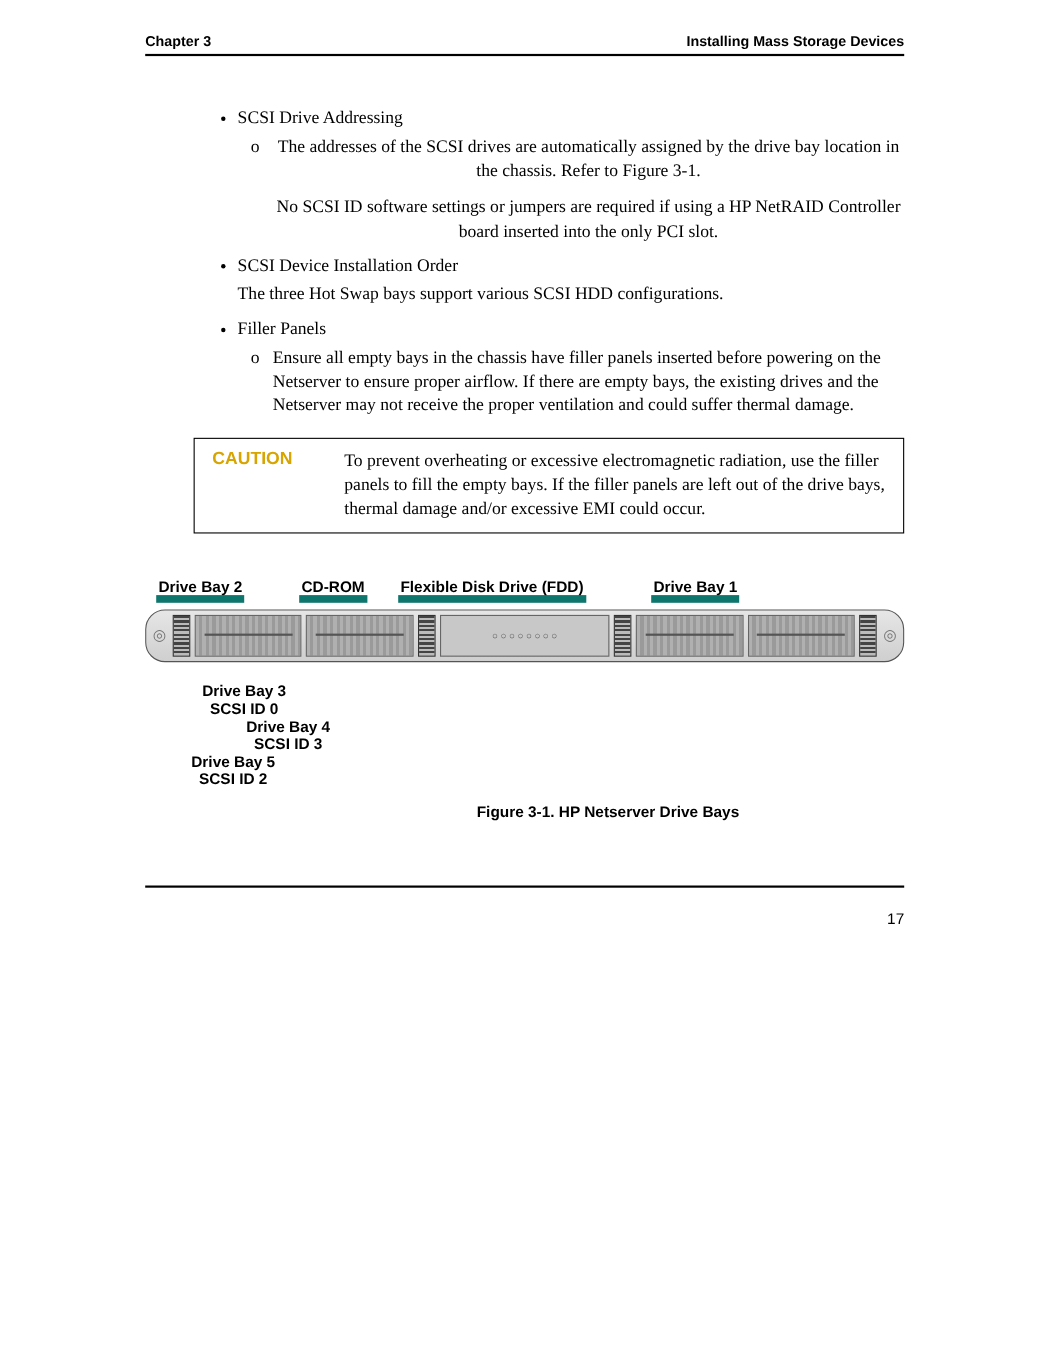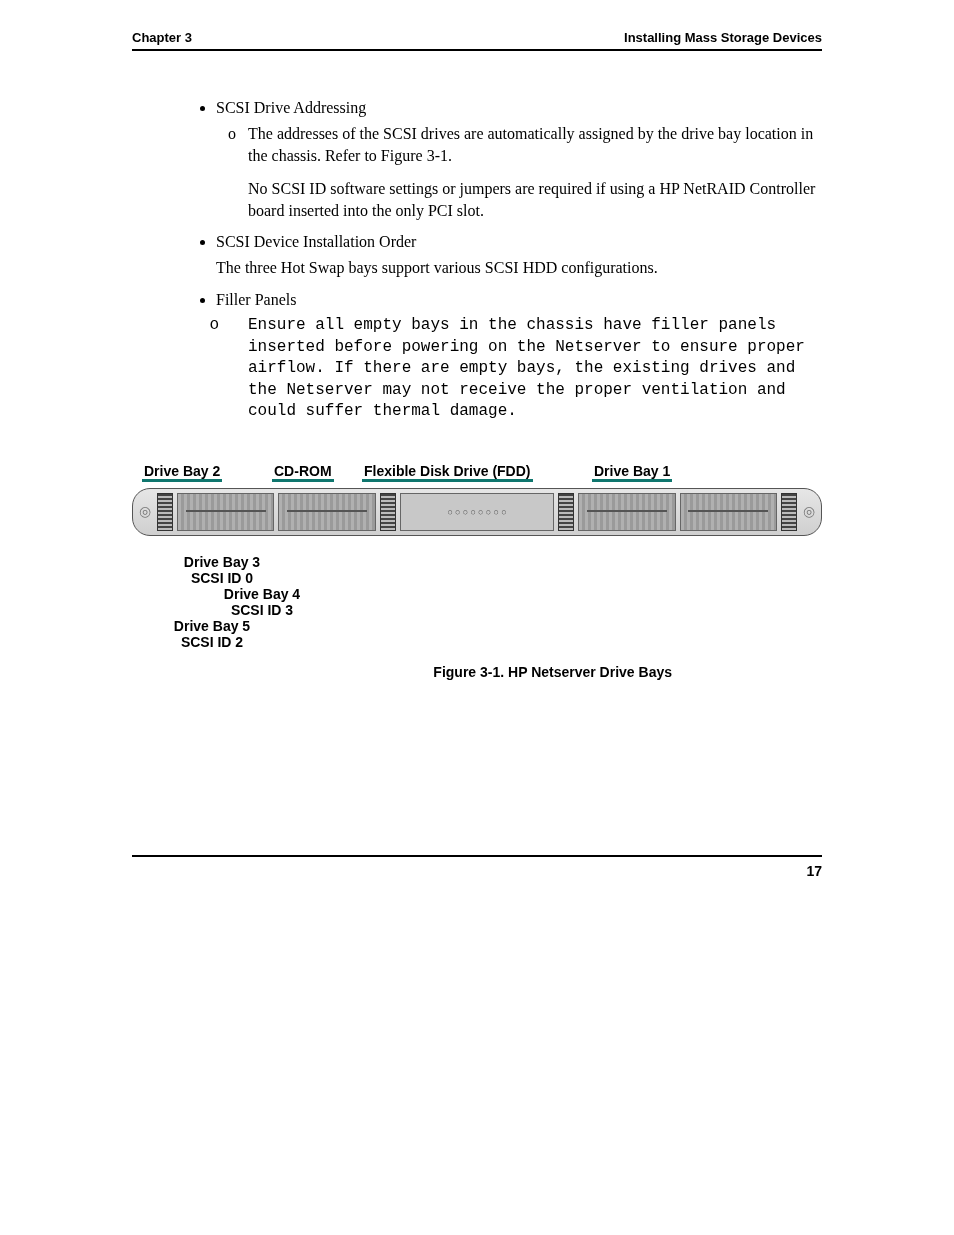--- a/index.html
+++ b/index.html
@@ -134,71 +134,75 @@
   .fig-caption {
     font-family: Arial, Helvetica, sans-serif;
     font-weight: bold;
     font-size: 14px;
     text-align: right;
     margin-top: 14px;
     padding-right: 150px;
   }
   .footer {
     position: absolute;
-    bottom: 272px;
+    bottom: 308px;
     left: 132px;
     right: 132px;
     border-top: 2px solid #000;
-    padding-top: 6px;
+    padding-top: 20px;
     text-align: right;
     font-family: Arial, Helvetica, sans-serif;
-    font-weight: bold;
+    font-weight: normal;
     font-size: 14px;
   }
   .underline-leader {
-    display:inline-block;border-bottom:3px solid #0f766e;padding:0 2px;
+    display:inline-block;border-bottom:7px solid #0f766e;padding:0 2px;
   }
 </style>
 </head>
 <body>
 
 <div class="page">
 
   <div class="header">
     <span>Chapter 3</span>
     <span>Installing Mass Storage Devices</span>
   </div>
 
   <div class="content">
     <ul class="bullets">
       <li>
         <span>SCSI Drive Addressing</span>
-        <ul class="sub" style="list-style-type:'o   ';">
+        <ul class="sub" style="list-style-type:'o   ';text-align:center;">
           <li>
             <div class="para">The addresses of the SCSI drives are automatically assigned by the drive bay location in the chassis. Refer to Figure 3-1.</div>
             <div class="para">No SCSI ID software settings or jumpers are required if using a HP NetRAID Controller board inserted into the only PCI slot.</div>
           </li>
         </ul>
       </li>
 
       <li>
         <span>SCSI Device Installation Order</span>
         <div class="para" style="margin-left:0;">The three Hot Swap bays support various SCSI HDD configurations.</div>
       </li>
 
       <li>
         <span>Filler Panels</span>
-        <ul class="sub" style="list-style-type:'o   ';font-family:Liberation Mono, monospace;">
+        <ul class="sub" style="list-style-type:'o   ';">
           <li>
             <div class="para">Ensure all empty bays in the chassis have filler panels inserted before powering on the Netserver to ensure proper airflow. If there are empty bays, the existing drives and the Netserver may not receive the proper ventilation and could suffer thermal damage.</div>
           </li>
         </ul>
       </li>
     </ul>
 
+    <div class="caution-box">
+      <div class="caution-label">CAUTION</div>
+      <div class="caution-text">To prevent overheating or excessive electromagnetic radiation, use the filler panels to fill the empty bays. If the filler panels are left out of the drive bays, thermal damage and/or excessive EMI could occur.</div>
+    </div>
 
     <div class="figure-block" style="margin-left:-44px;">
       <div class="fig-labels-top">
         <div class="lbl-b2"><span class="underline-leader">Drive Bay 2</span></div>
         <div class="lbl-cd"><span class="underline-leader">CD-ROM</span></div>
         <div class="lbl-fdd"><span class="underline-leader">Flexible Disk Drive (FDD)</span></div>
         <div class="lbl-b1"><span class="underline-leader">Drive Bay 1</span></div>
       </div>
 
       <div class="chassis">

